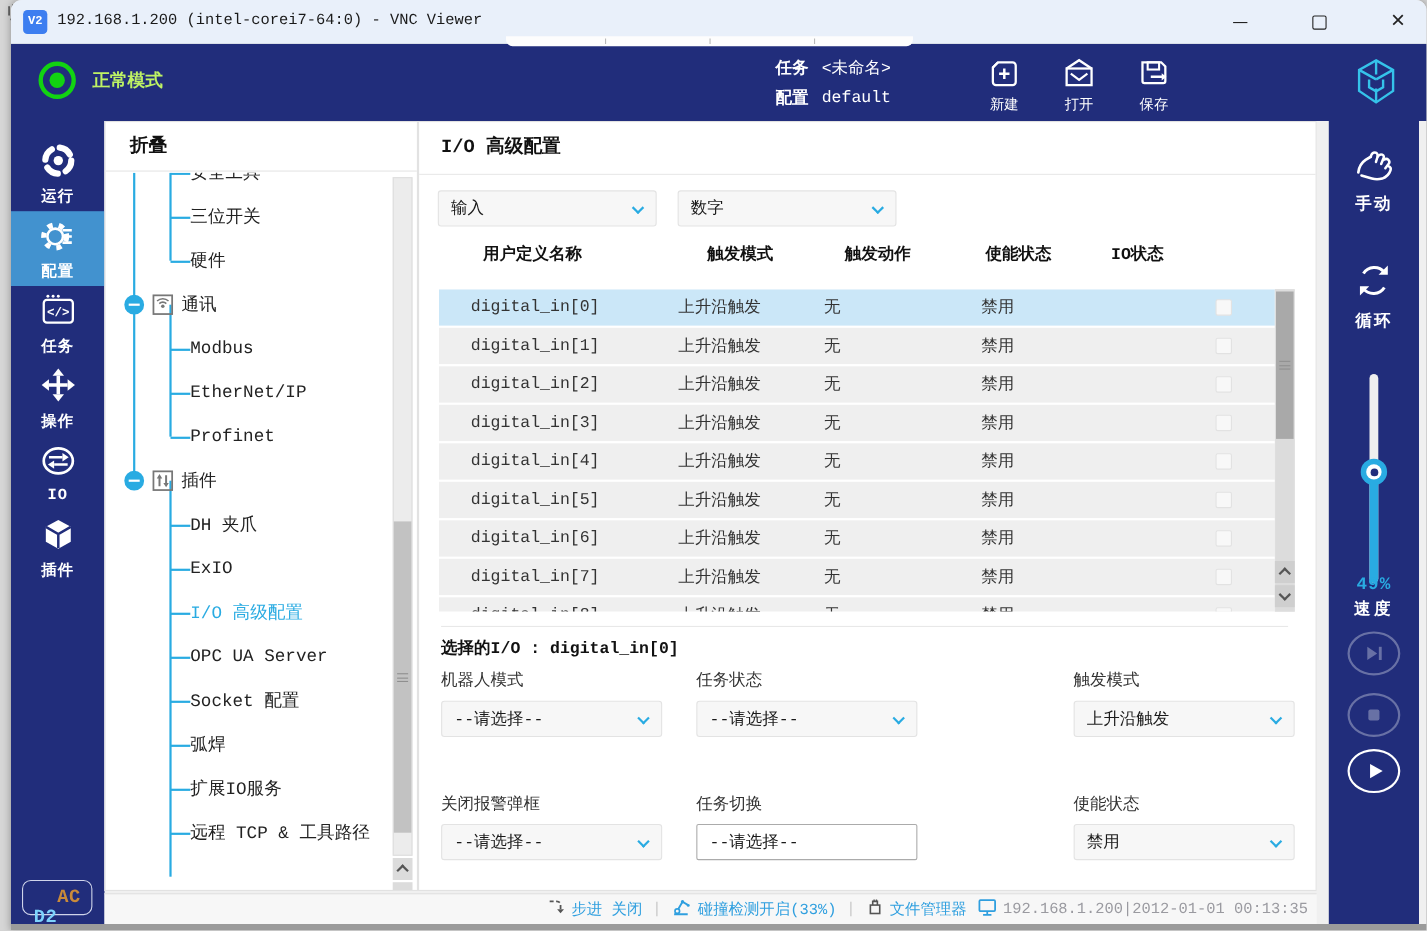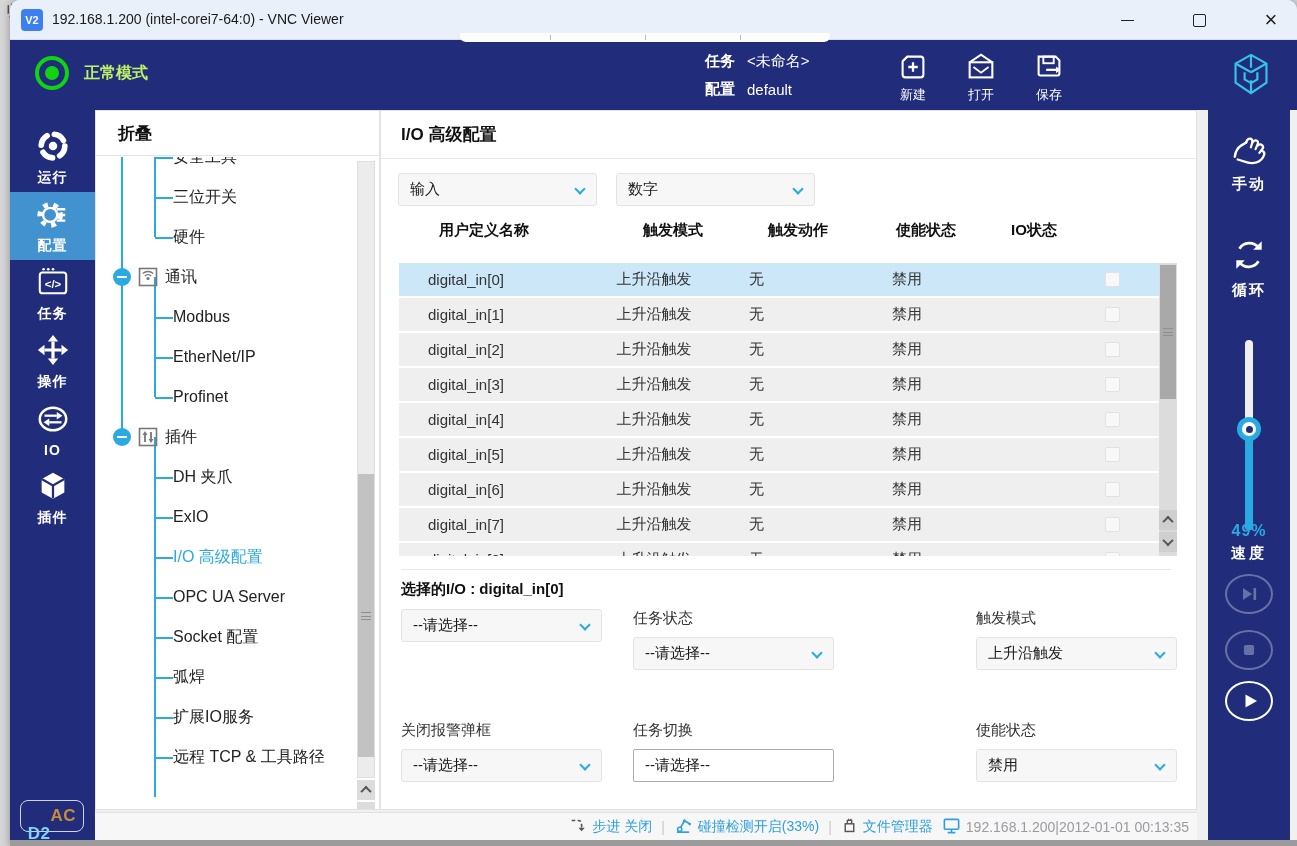--- a/index.html
+++ b/index.html
@@ -5,21 +5,21 @@
   * { margin:0; padding:0; box-sizing:border-box; }
   html,body { background:#c8c8c8; font-family:"Liberation Sans","DejaVu Sans",sans-serif; }
   .screen { position:relative; width:1297px; height:846px; overflow:hidden; background:#d8d8d8; }
 
   
   .behind-strip { position:absolute; left:0; top:0; width:14px; height:100%; background:#d6d6d6; }
   .behind-glyph { position:absolute; left:0; top:2px; font-size:15px; color:#333; }
 
   
   .window { position:absolute; left:10px; top:0; width:1287px; height:846px; background:#f0f0f0;
-            border-radius:10px 10px 0 0; box-shadow:0 0 8px rgba(0,0,0,.35); }
+            border-radius:10px 10px 0 0; box-shadow:0 0 8px rgba(0,0,0,.35);font-family:Liberation Mono, monospace; }
 
   
   .titlebar { position:absolute; left:0; top:0; right:0; height:40px; background:#e9f0fa;
               border-radius:10px 10px 0 0; border-bottom:1px solid #d8dee8; }
   .vnc-icon { position:absolute; left:11px; top:9px; width:22px; height:22px; background:#3d7ef0;
               border-radius:4px; color:#fff; font-size:11px; font-weight:bold; display:flex;
               align-items:center; justify-content:center; }
   .win-title { position:absolute; left:42px; top:11px; font-size:14px; color:#1a1a1a; }
   .win-controls { position:absolute; right:14px; top:0; height:40px; display:flex; align-items:center; gap:48px; }
   .wc { width:24px; height:24px; display:flex; align-items:center; justify-content:center; }
@@ -517,20 +517,21 @@
         <div class="sb-btn up">
             <span></span>
           </div>
         <div class="sb-btn down">
             <span></span>
           </div>
       </div>
       <div class="sel-io">选择的I/O : digital_in[0]</div>
       <div class="form">
           <div class="fld">
+            <div class="flabel">机器人模式</div>
             <div class="selbox">
               <span>--请选择--</span>
               <span class="chev"></span>
             </div>
           </div>
           <div class="fld">
             <div class="flabel">任务状态</div>
             <div class="selbox">
               <span>--请选择--</span>
               <span class="chev"></span>

